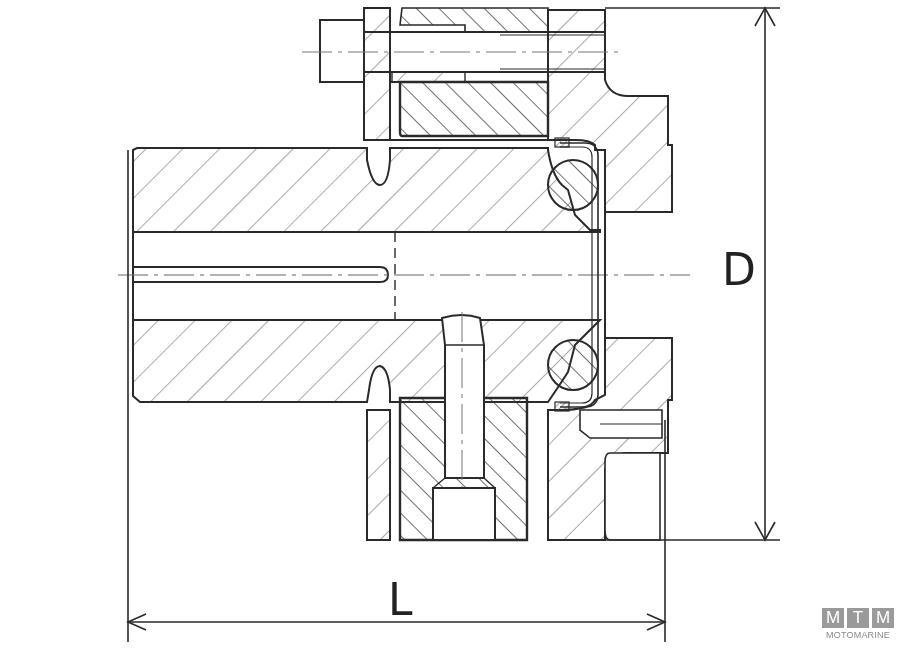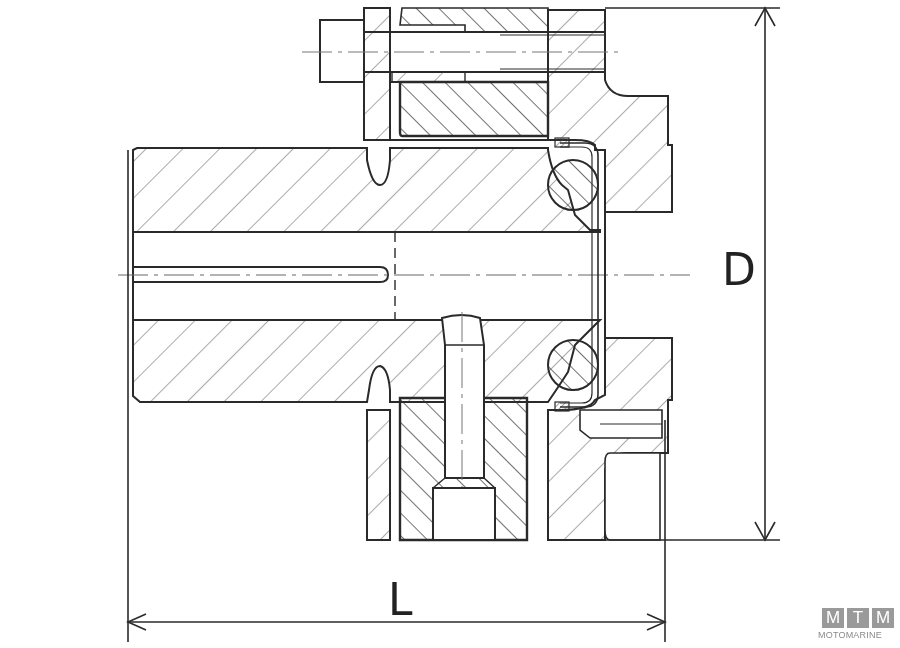--- a/index.html
+++ b/index.html
@@ -4,21 +4,21 @@
 <style>
   html, body { margin: 0; padding: 0; background: #ffffff; }
   body { width: 900px; height: 648px; overflow: hidden; position: relative; font-family: "DejaVu Sans", sans-serif; }
   #drawing { position: absolute; left: 0; top: 0; width: 900px; height: 648px; }
   .dim-label { position: absolute; font-family: "DejaVu Sans", sans-serif; color: #222; font-weight: normal; }
   #label-D { left: 722px; top: 248px; font-size: 44px; line-height: 44px; }
   #label-L { left: 388px; top: 578px; font-size: 44px; line-height: 44px; }
   #logo { position: absolute; left: 818px; top: 608px; width: 80px; height: 38px; }
   #logo .letters { display: flex; gap: 3px; justify-content: center; }
   #logo .box { width: 22px; height: 20px; background: #9a9a9a; color: #fff; font-size: 17px; line-height: 20px; text-align: center; font-family: "Liberation Sans", sans-serif; }
-  #logo .sub { font-size: 9px; color: #8a8a8a; text-align: left; letter-spacing: 0.2px; margin-top: 2px; font-family: "Liberation Sans", sans-serif; }
+  #logo .sub { font-size: 9px; color: #8a8a8a; text-align: center; letter-spacing: 0.2px; margin-top: 2px; font-family: "Liberation Sans", sans-serif; }
 </style>
 </head>
 <body>
 
 <svg id="drawing" viewBox="0 0 900 648" xmlns="http://www.w3.org/2000/svg">
   <defs>
     <pattern id="hatch" patternUnits="userSpaceOnUse" width="26" height="26" patternTransform="rotate(45)">
       <line x1="0" y1="0" x2="0" y2="26" stroke="#555" stroke-width="1"></line>
     </pattern>
     <pattern id="hatch2" patternUnits="userSpaceOnUse" width="16" height="16" patternTransform="rotate(-45)">

